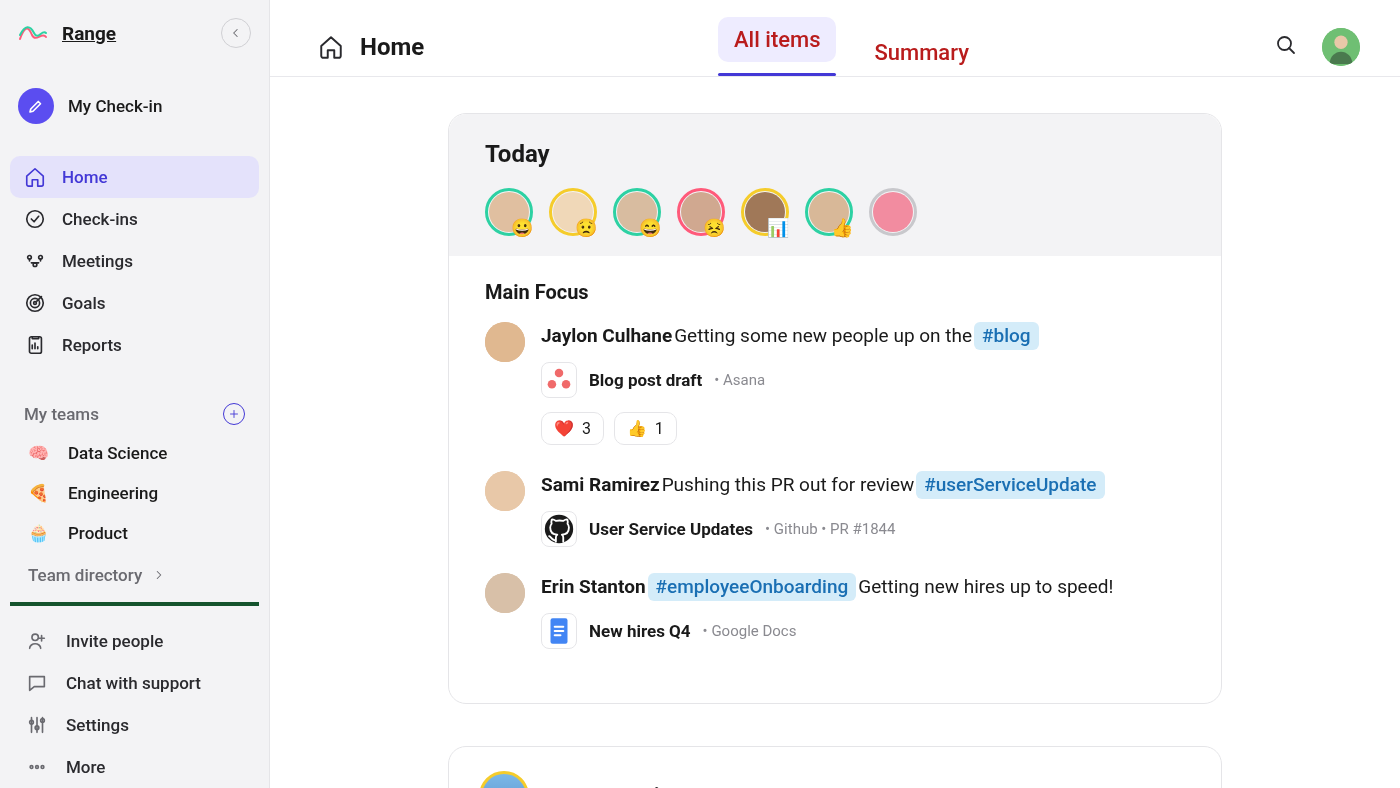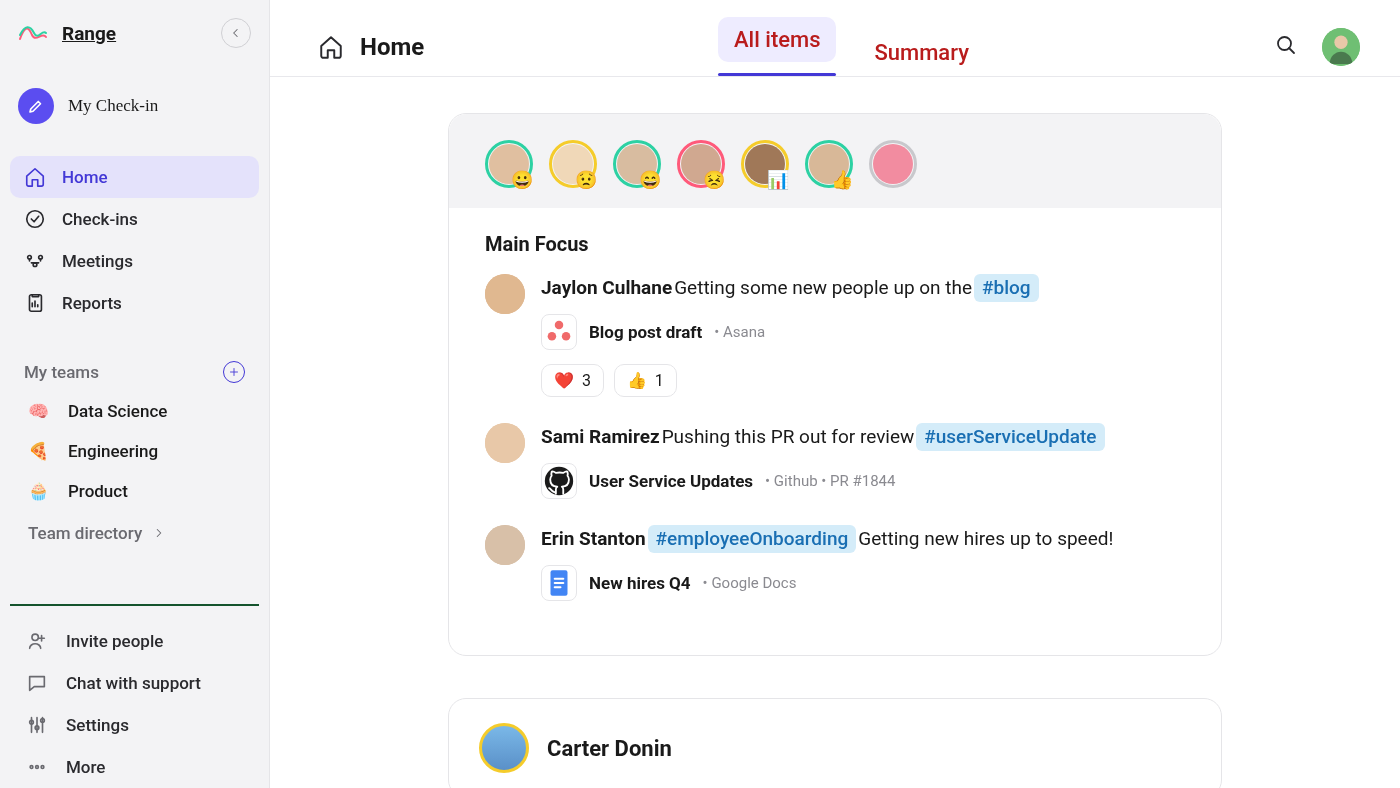--- a/index.html
+++ b/index.html
@@ -33,21 +33,21 @@
 .logo-icon svg { width: 30px; height: 24px; display:block; }
 .collapse-btn {
   width: 30px; height: 30px; border-radius: 50%;
   border: 1px solid #d0d0d4; display: flex;
   align-items: center; justify-content: center; cursor: pointer;
 }
 .collapse-btn svg { width: 14px; height: 14px; stroke:#6a6a70; }
 
 .checkin-row {
   display: flex; align-items: center; gap: 14px;
-  padding: 14px 8px 14px 8px; margin-top: 18px; font-family: Liberation Serif, serif;
+  padding: 14px 8px 14px 8px; margin-top: 18px;
 }
 .checkin-badge {
   width: 36px; height: 36px; border-radius: 50%;
   background: #5b4df0; display:flex; align-items:center; justify-content:center;
 }
 .checkin-badge svg { width:18px; height:18px; stroke:#fff; fill:none; stroke-width:2.2; }
 .checkin-label { font-size: 17px; font-weight: 500; }
 
 .nav-group { margin-top: 18px; }
 .nav-item {
@@ -76,21 +76,21 @@
   padding: 10px 12px; font-size:17px; font-weight:500; cursor:pointer;
 }
 .team-emoji { width:22px; text-align:center; }
 .team-dir {
   display:flex; align-items:center; gap:10px;
   padding: 12px 12px 14px 12px; font-size:17px; font-weight:500; color:#6a6a70; cursor:pointer;
 }
 .team-dir svg { width:14px; height:14px; stroke:#6a6a70; }
 
 .sb-bottom {
-  margin-top: auto; border-top: 2px solid #14532d;
+  margin-top: auto; border-top: 4px solid #14532d;
   padding: 14px 4px 0 4px;
 }
 .sb-bottom .nav-item { font-weight: 500; padding: 10px 12px; gap:18px; }
 .sb-bottom .icon svg { stroke:#6a6a70; }
 
 
 .main { flex:1; display:flex; flex-direction:column; }
 
 .header {
   display:flex; align-items:center; padding: 18px 40px 0 48px;
@@ -224,20 +224,31 @@
               <circle cx="18" cy="8" r="2"></circle>
               <circle cx="12" cy="16" r="2"></circle>
               <path d="M6 10v2m12-2v2M8 14h8"></path>
             </svg>
         </span>
         <span>Meetings</span>
       </div>
       <div class="nav-item">
         <span class="icon">
           <svg viewBox="0 0 24 24">
+              <circle cx="12" cy="12" r="9"></circle>
+              <circle cx="12" cy="12" r="5"></circle>
+              <circle cx="12" cy="12" r="1.5"></circle>
+              <path d="M14 10l5-5"></path>
+            </svg>
+        </span>
+        <span>Goals</span>
+      </div>
+      <div class="nav-item">
+        <span class="icon">
+          <svg viewBox="0 0 24 24">
               <rect x="6" y="3" width="13" height="18" rx="2"></rect>
               <path d="M9 3v2h7V3M9 16v-4m3 4v-6m3 6v-2"></path>
             </svg>
         </span>
         <span>Reports</span>
       </div>
     </div>
 
     <div class="teams-block">
       <div class="teams-header">
@@ -339,20 +350,21 @@
               <circle cx="20" cy="15" r="7" fill="#e8c8a8" stroke="none"></circle>
               <path d="M8 38c0-8 6-13 12-13s12 5 12 13" fill="#4a7a4e" stroke="none"></path>
             </svg>
         </span>
       </div>
     </div>
 
     <div class="content">
       <div class="card">
         <div class="card-head">
+          <div class="card-title">Today</div>
           <div class="people-row" id="people-row">
               <div class="person" style="border-color: rgb(45, 209, 163);">
                 <div class="face" style="background: rgb(224, 191, 160);"></div>
                 <span class="badge">😀</span>
               </div>
               <div class="person" style="border-color: rgb(245, 204, 43);">
                 <div class="face" style="background: rgb(240, 216, 184);"></div>
                 <span class="badge">😟</span>
               </div>
               <div class="person" style="border-color: rgb(45, 209, 163);">

